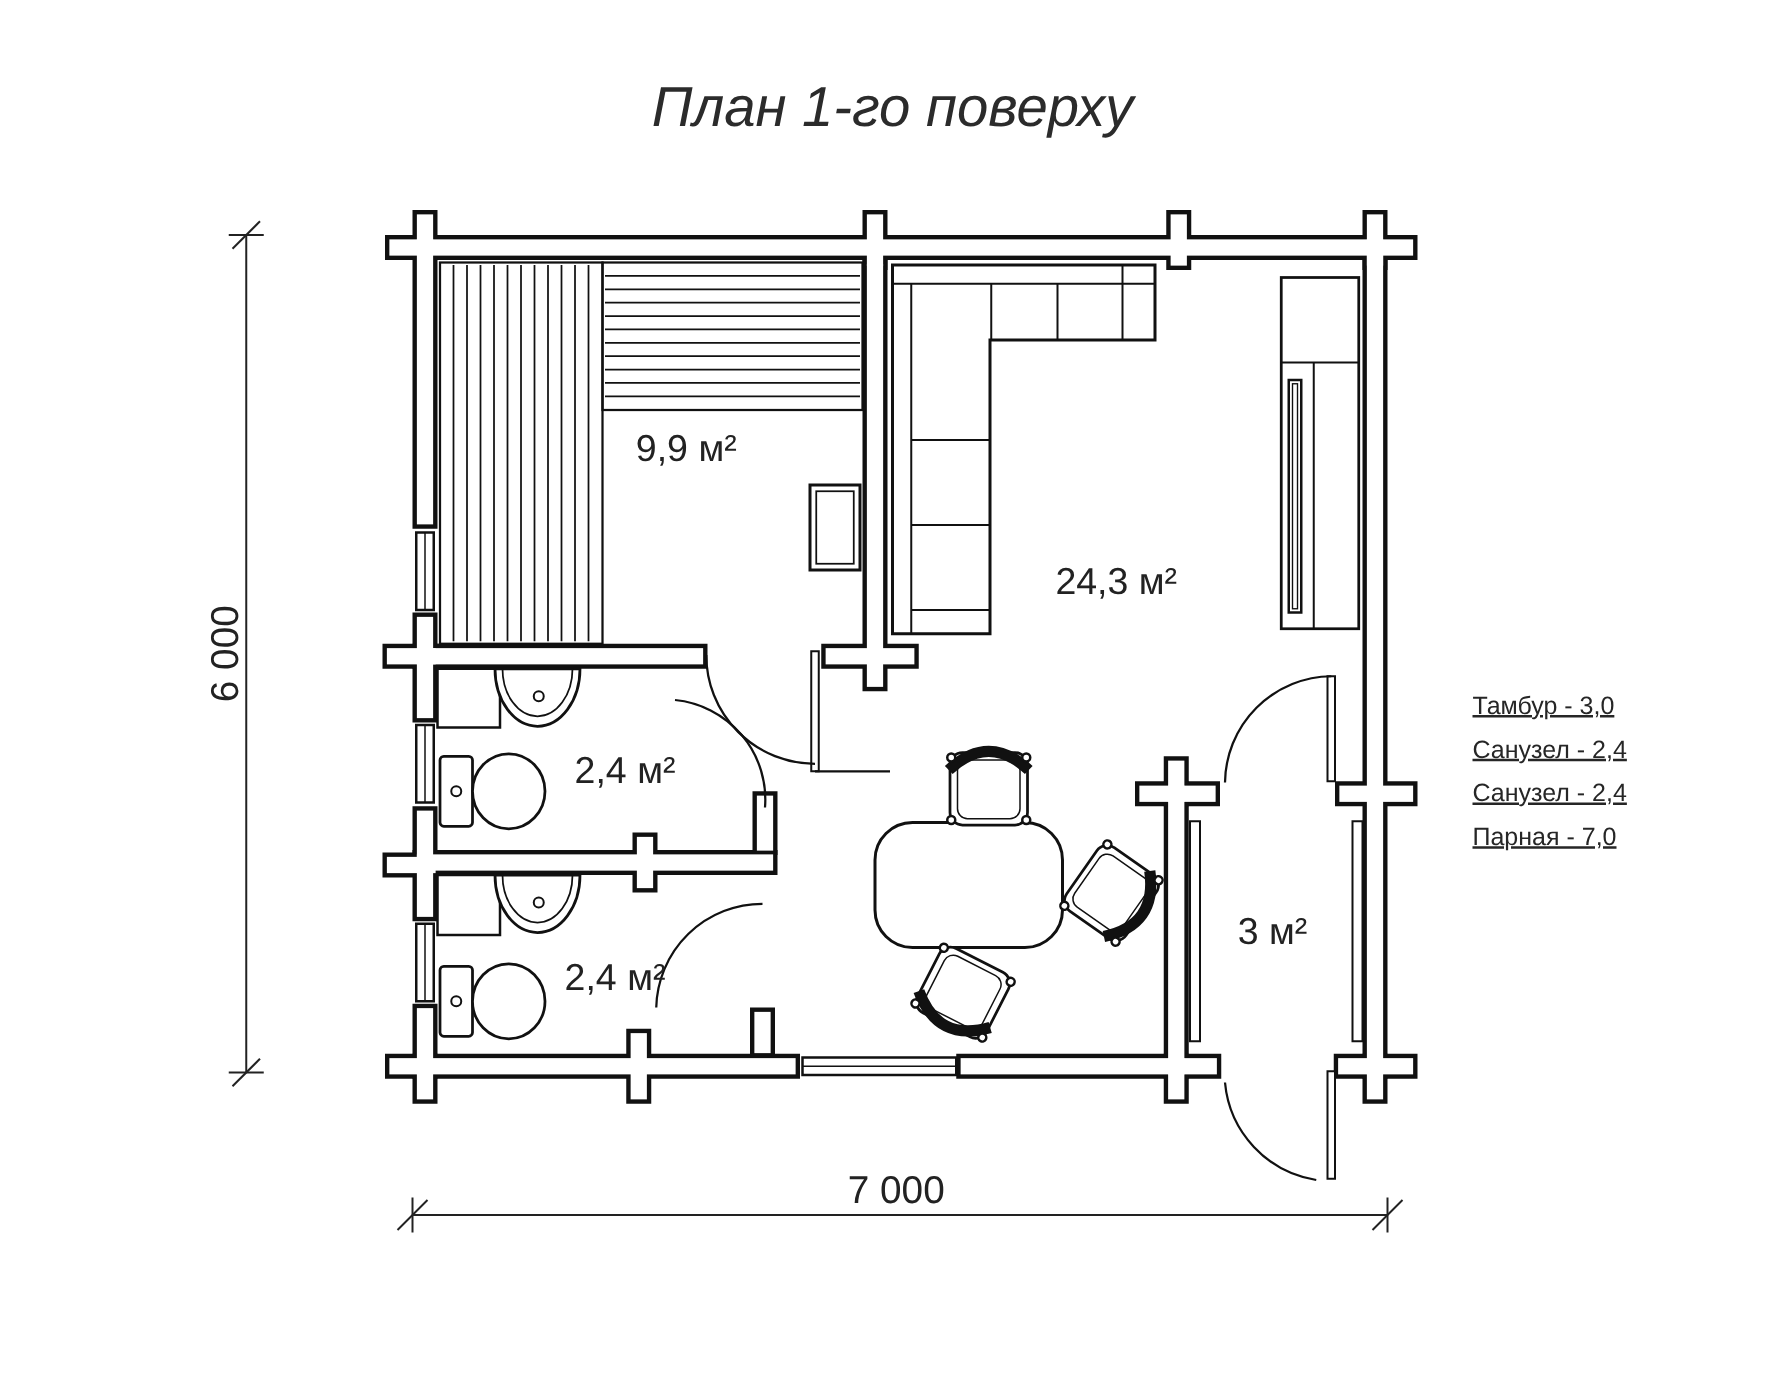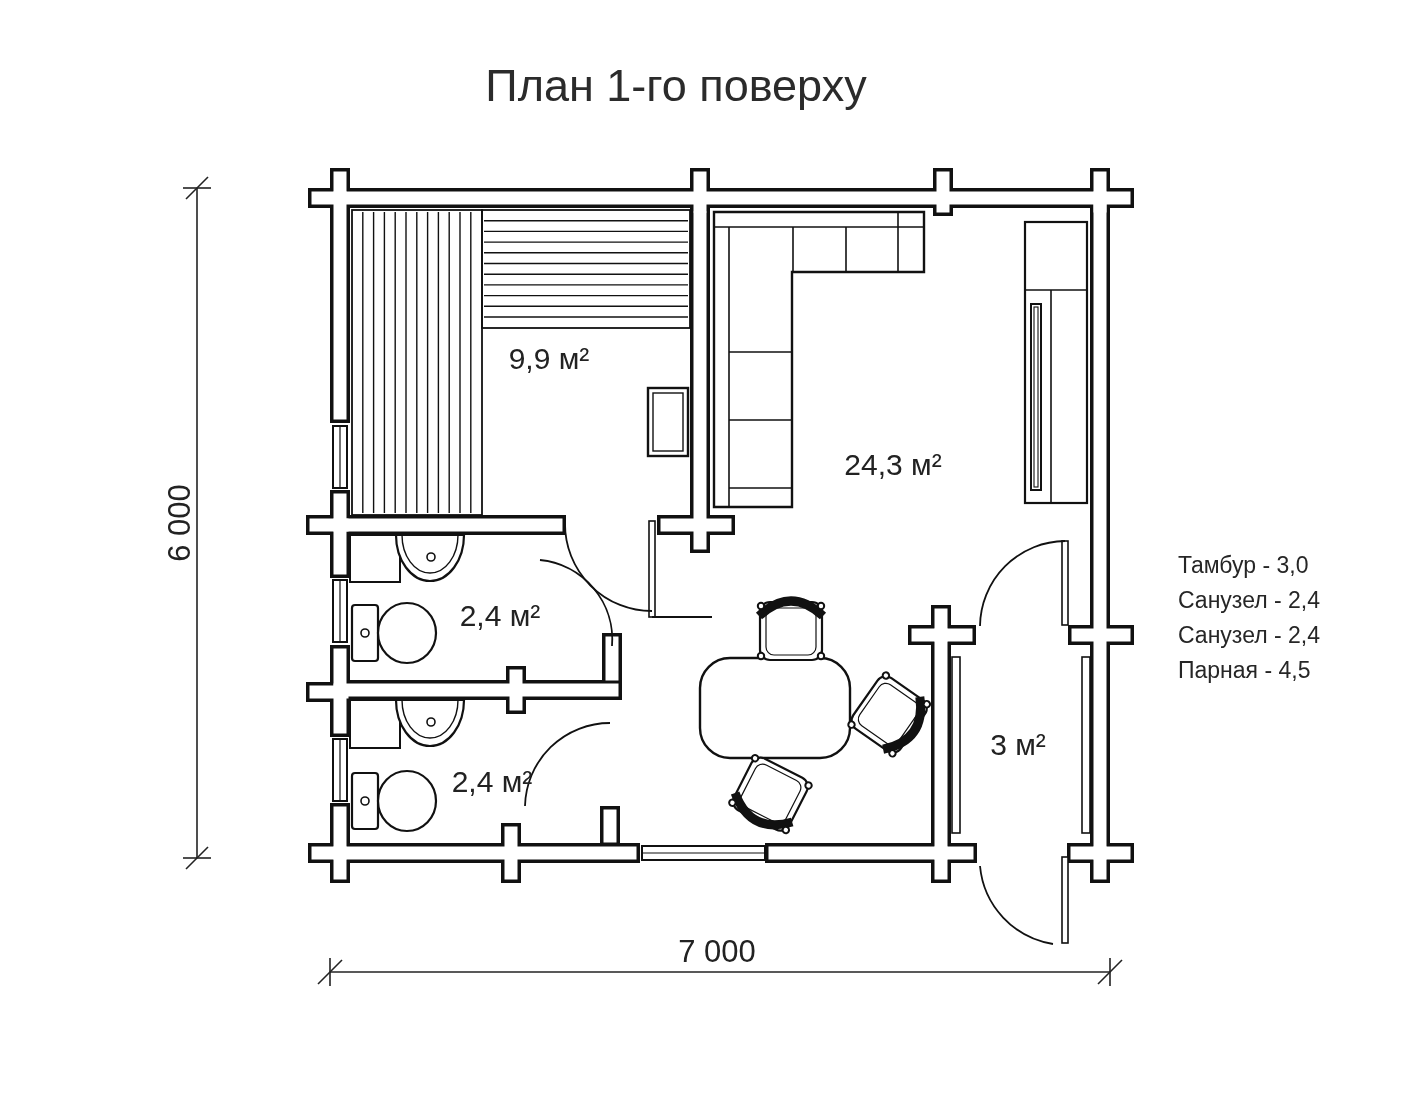--- a/index.html
+++ b/index.html
@@ -1,37 +1,37 @@
 <!DOCTYPE html>
 <html><head>
 <meta charset="utf-8">
 <style>
   html,body{margin:0;padding:0;background:#ffffff;}
   body{width:1422px;height:1100px;position:relative;overflow:hidden;
        font-family:"Liberation Sans", sans-serif;color:#222;}
-  .title{position:absolute;top:60px;left:676px;transform:translateX(-50%);
-         font-size:45px;color:#2b2b2b;white-space:nowrap;}
-  .legend{position:absolute;left:1178px;top:548px;font-size:23px;line-height:35px;
-          color:#262626;white-space:nowrap;}
+  .title{position:absolute;top:60px;left:714px;transform:translateX(-50%);
+         font-size:45px;font-style:italic;color:#2b2b2b;white-space:nowrap;}
+  .legend{position:absolute;left:1178px;top:548px;font-size:20px;line-height:35px;
+          color:#262626;white-space:nowrap;text-decoration:underline;}
   svg text{font-family:"Liberation Sans", sans-serif;fill:#222;}
   .roomlbl{font-size:30px;}
   .dimlbl{font-size:31px;}
 </style>
 </head>
 <body>
 
 
 
 <div class="title">План 1-го поверху</div>
 
 <div class="legend">
   <div>Тамбур - 3,0</div>
   <div>Санузел - 2,4</div>
   <div>Санузел - 2,4</div>
-  <div>Парная - 4,5</div>
+  <div>Парная - 7,0</div>
 </div>
 
 <svg width="1422" height="1100" viewBox="0 0 1422 1100" xmlns="http://www.w3.org/2000/svg">
 
   <defs>
     <g id="chair-sym">
       <rect x="-31" y="-28" width="62" height="58" rx="10" fill="#fff" stroke="#111" stroke-width="2.2"></rect>
       <rect x="-25" y="-22" width="50" height="47" rx="8" fill="#fff" stroke="#111" stroke-width="1.2"></rect>
       <path d="M -32 -14 Q 0 -44 32 -14" stroke="#111" stroke-width="9" fill="none"></path>
       <circle cx="-30" cy="-24" r="3.2" fill="#fff" stroke="#111" stroke-width="2"></circle>

